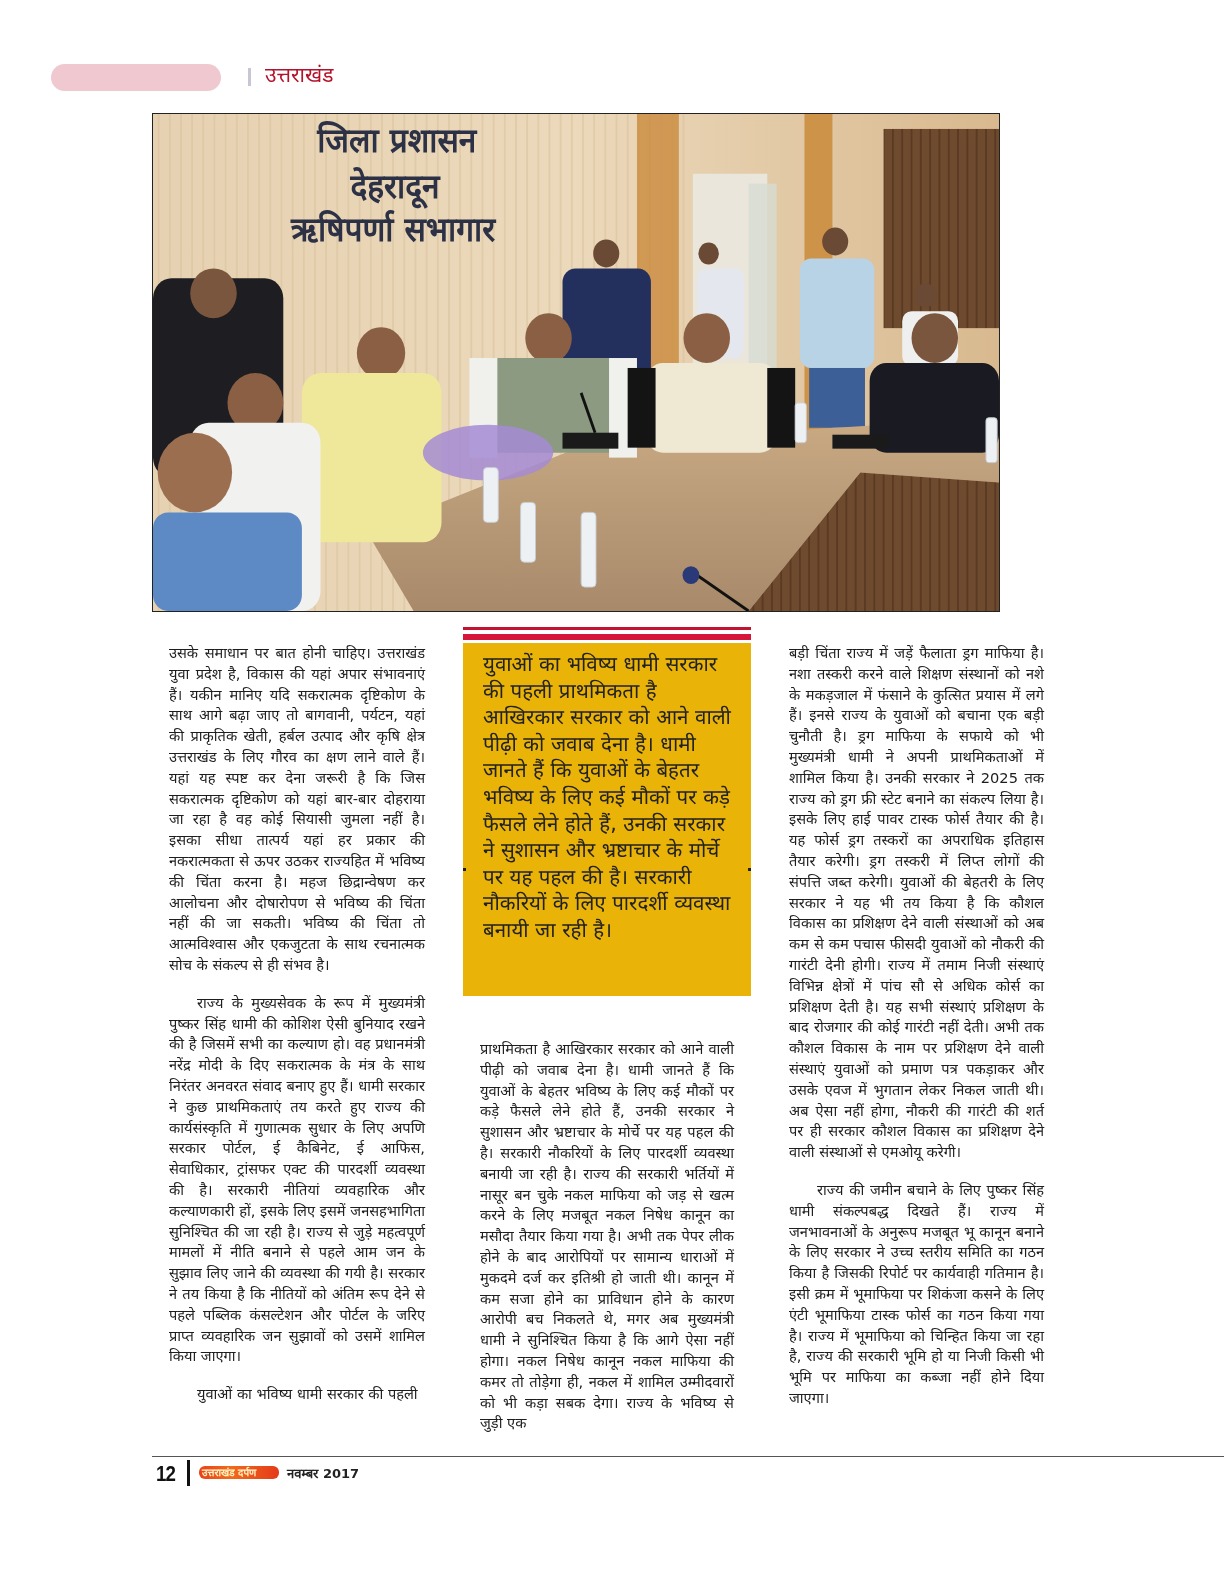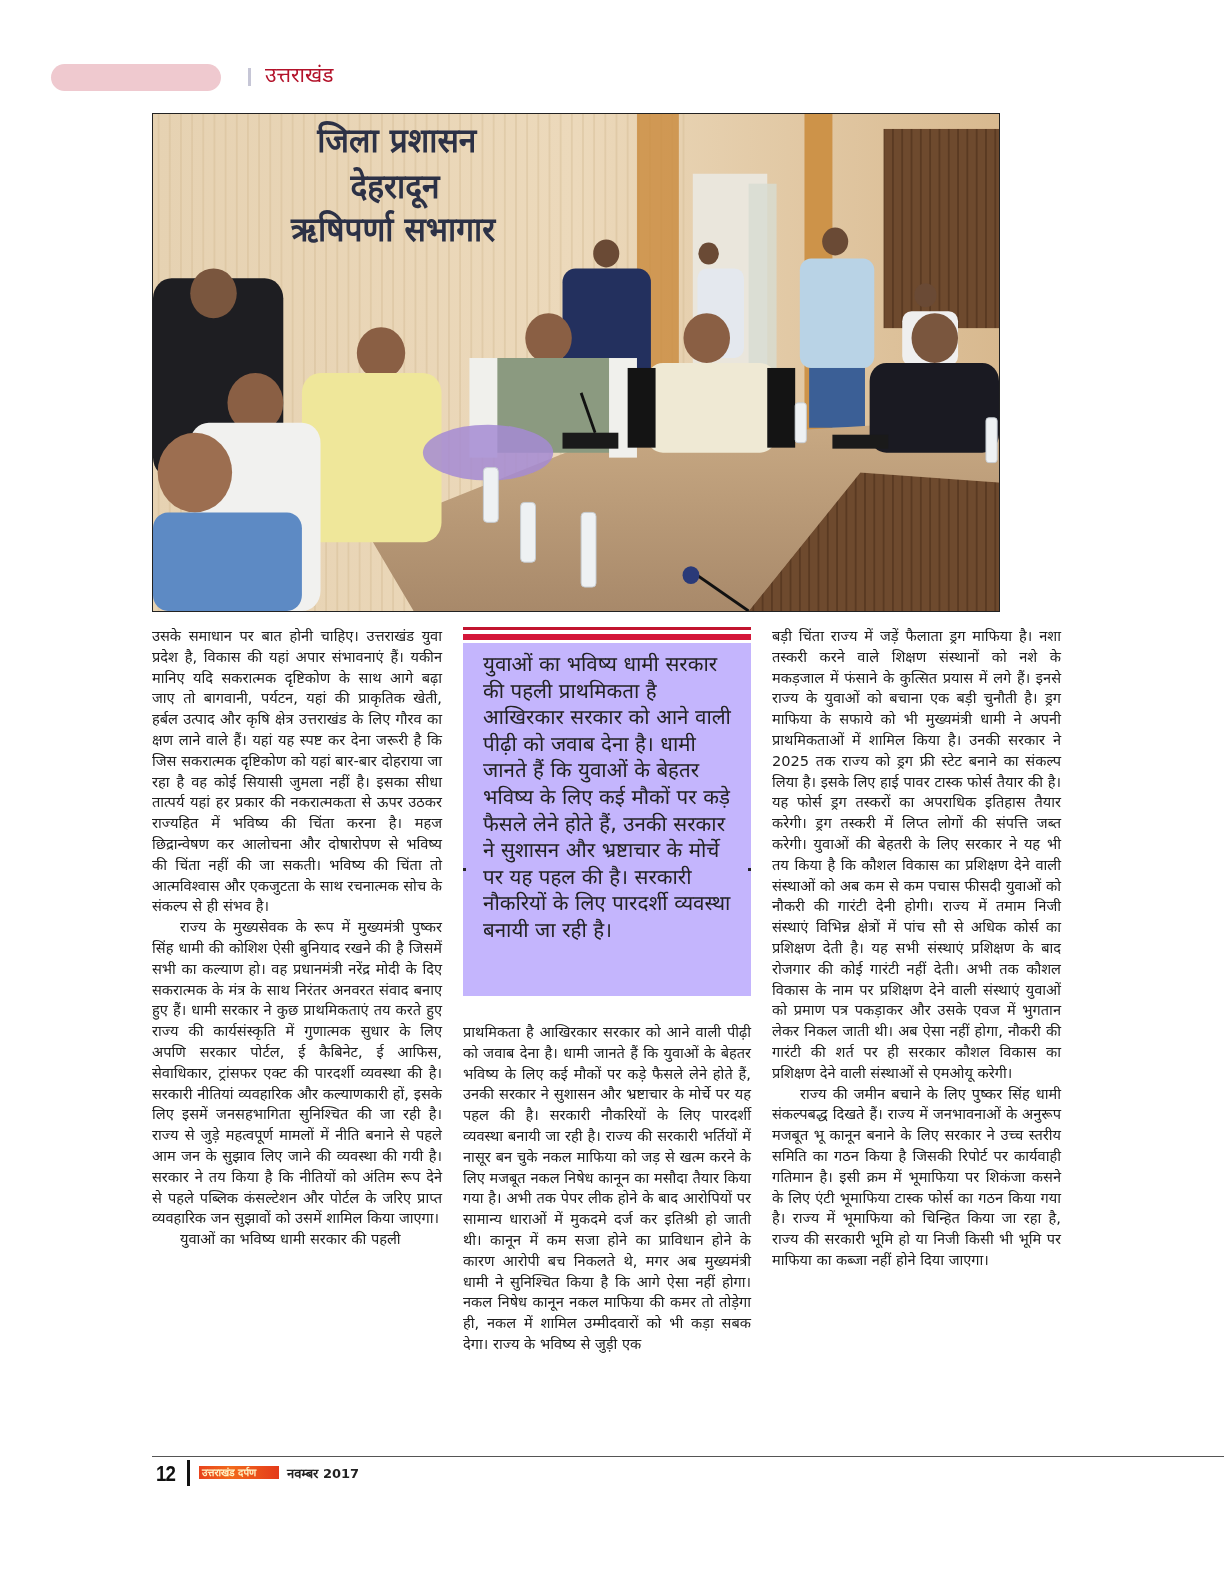--- a/index.html
+++ b/index.html
@@ -10,40 +10,40 @@
   .hdr-pill { position: absolute; left: 51px; top: 64px; width: 170px; height: 27px; border-radius: 14px; background: #efc9cf; }
   .hdr-bar { position: absolute; left: 248px; top: 68px; width: 3px; height: 18px; background: #c6c6d6; }
   .hdr-section { position: absolute; left: 265px; top: 60px; font-size: 21px; font-weight: normal; color: #b3122a; line-height: 30px; }
 
   
   .photo { position: absolute; left: 152px; top: 113px; width: 848px; height: 499px; border: 1px solid #222; overflow: hidden; background: #e4cfae; }
   .photo svg { display: block; width: 100%; height: 100%; }
 
   
   .col { position: absolute; font-size: 14.6px; line-height: 20.8px; text-align: justify; color: #1d1d1d; }
-  .col p { margin: 0; }
+  .col p { margin: 17px; }
   .col p.indent { text-indent: 28px; }
   .col1 { left: 152px; top: 626px; width: 290px; }
   .col2 { left: 463px; top: 1022px; width: 288px; }
   .col3 { left: 772px; top: 626px; width: 289px; }
 
   
   .pull-lines { position: absolute; left: 463px; top: 627px; width: 288px; }
   .pull-lines .thin { height: 3px; background: #c2142f; }
   .pull-lines .gap { height: 4px; }
   .pull-lines .thick { height: 6px; background: #d4173a; }
-  .pull { position: absolute; left: 463px; top: 643px; width: 288px; height: 353px; background: #c4b5fd; padding: 8px 12px 0 20px; }
+  .pull { position: absolute; left: 463px; top: 643px; width: 288px; height: 353px; background: #eab308; padding: 8px 12px 0 20px; }
   .pull-text { font-size: 20.5px; line-height: 26.6px; color: #222; font-weight: 500; }
   .pull-dot { position: absolute; width: 3px; height: 3px; background: #222; top: 868px; }
 
   
   .footer-rule { position: absolute; left: 152px; top: 1456px; width: 1072px; height: 1px; background: #555; }
   .page-num { position: absolute; left: 156px; top: 1461px; font-size: 22px; font-weight: bold; letter-spacing: -1px; font-family: "Liberation Sans", sans-serif; color: #111; transform: scaleX(0.85); transform-origin: left; }
   .footer-divider { position: absolute; left: 187px; top: 1460px; width: 3px; height: 26px; background: #111; }
-  .mag-logo { position: absolute; left: 199px; top: 1466px; width: 80px; height: 13px; background: linear-gradient(90deg,#e8431c 0%,#f26a1b 40%,#e43a1a 100%); color: #fff3c4; font-size: 10px; font-weight: bold; line-height: 13px; padding-left: 3px; overflow: hidden; white-space: nowrap; }
+  .mag-logo { position: absolute; left: 199px; top: 1466px; width: 80px; height: 13px; background: linear-gradient(90deg,#e8431c 0%,#f26a1b 40%,#e43a1a 100%); color: #fff3c4; font-size: 10px; font-weight: bold; line-height: 13px; padding-left: 3px; overflow: hidden; white-space: nowrap; border-radius: 6px; }
   .issue-date { position: absolute; left: 287px; top: 1464px; font-size: 13px; font-weight: bold; color: #222; }
 </style>
 </head>
 <body>
 
 <div class="hdr-pill"></div>
 <div class="hdr-bar"></div>
 <div class="hdr-section">उत्तराखंड</div>
 
 <div class="photo">

